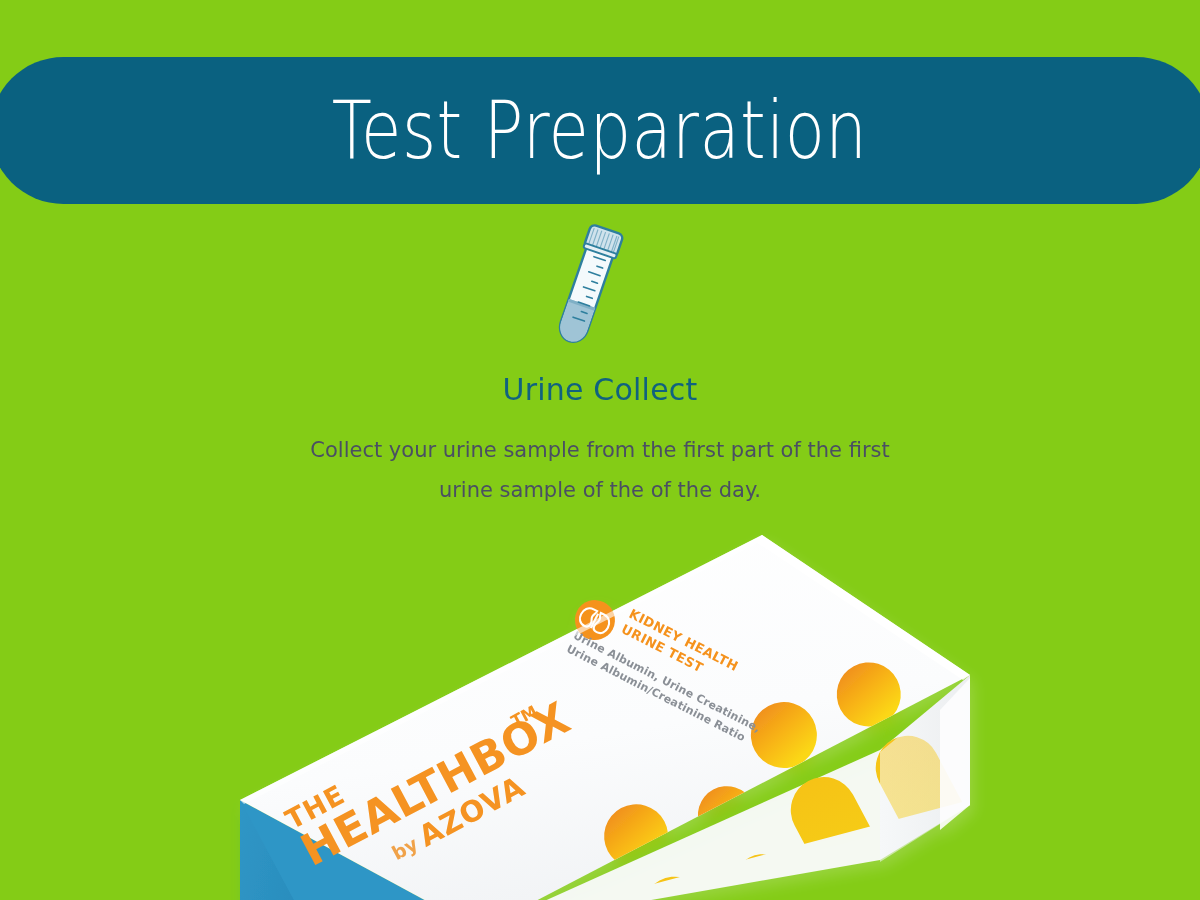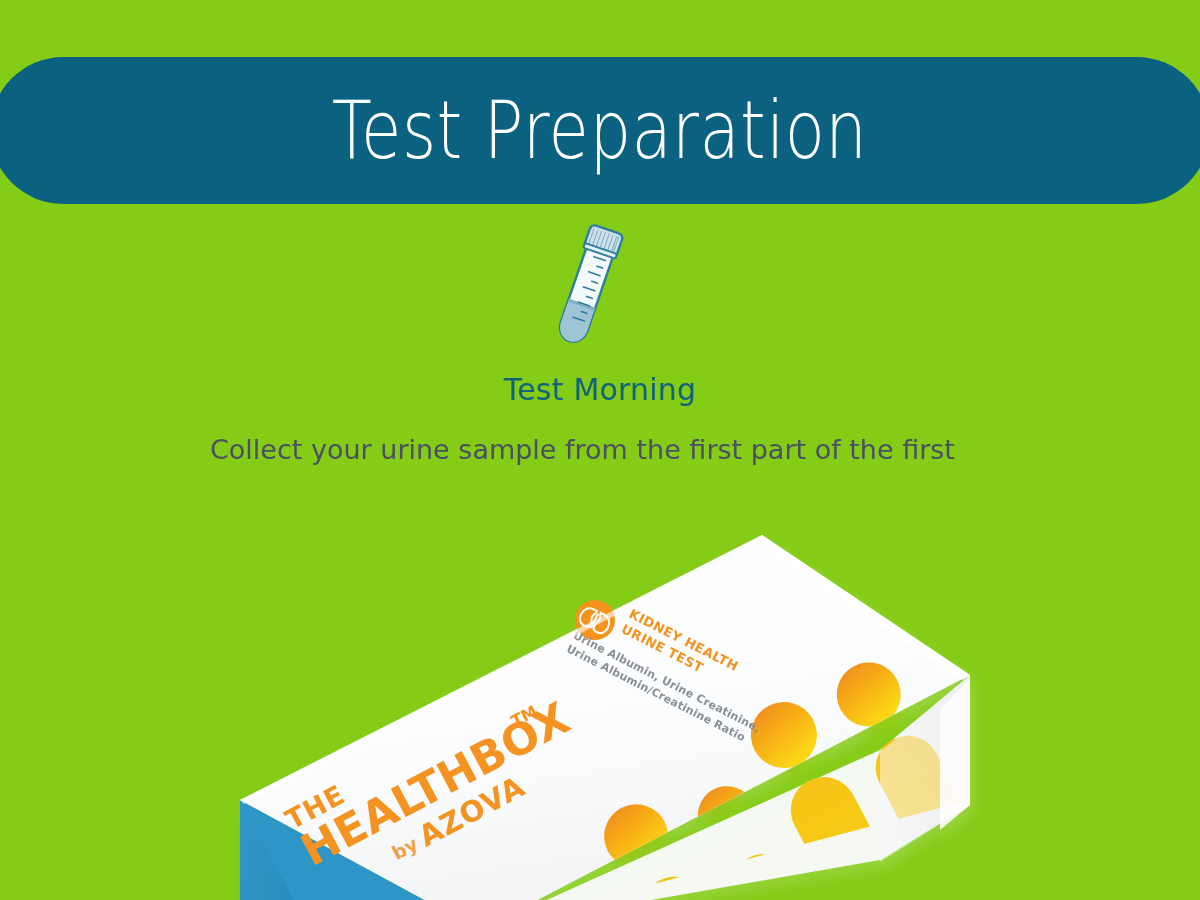--- a/index.html
+++ b/index.html
@@ -58,22 +58,23 @@
     font-weight:400;
     font-family:"DejaVu Sans", sans-serif;
     letter-spacing:0.2px;
   }
 
   
   .body-copy {
     position:absolute;
     left:210px; top:430px;
     width:780px;
+    text-align:center;
     color:#4a4f63;
-    font-size:27px;
+    font-size:21px;
     line-height:40px;
     font-weight:400;
     font-family:"DejaVu Sans", sans-serif;
   }
 
   
   .product-box {
     position:absolute;
     left:180px; top:500px;
     width:860px; height:430px;
@@ -125,24 +126,25 @@
           <line x1="51" y1="17" x2="51" y2="35"></line>
           <line x1="55" y1="17" x2="55" y2="35"></line>
           <line x1="59" y1="17" x2="59" y2="35"></line>
           <line x1="61" y1="17" x2="61" y2="35"></line>
         </g>
         <rect x="31" y="34" width="34" height="5" rx="2" fill="#e4eff5" stroke="#2e7f9e" stroke-width="2"></rect>
       </g>
     </svg>
   </div>
 
-  <div class="section-heading">Test Morning</div>
+  <div class="section-heading">Urine Collect</div>
 
   <div class="body-copy">
     <div>Collect your urine sample from the first part of the first</div>
+    <div>urine sample of the of the day.</div>
   </div>
 
   <div class="product-box">
     <svg width="860" height="430" viewBox="0 0 860 430" xmlns="http://www.w3.org/2000/svg">
       <defs>
         <linearGradient id="dotGrad" x1="0" y1="0" x2="0.25" y2="1">
           <stop offset="0%" stop-color="#ef8a20"></stop>
           <stop offset="55%" stop-color="#f8b414"></stop>
           <stop offset="100%" stop-color="#fbd712"></stop>
         </linearGradient>

